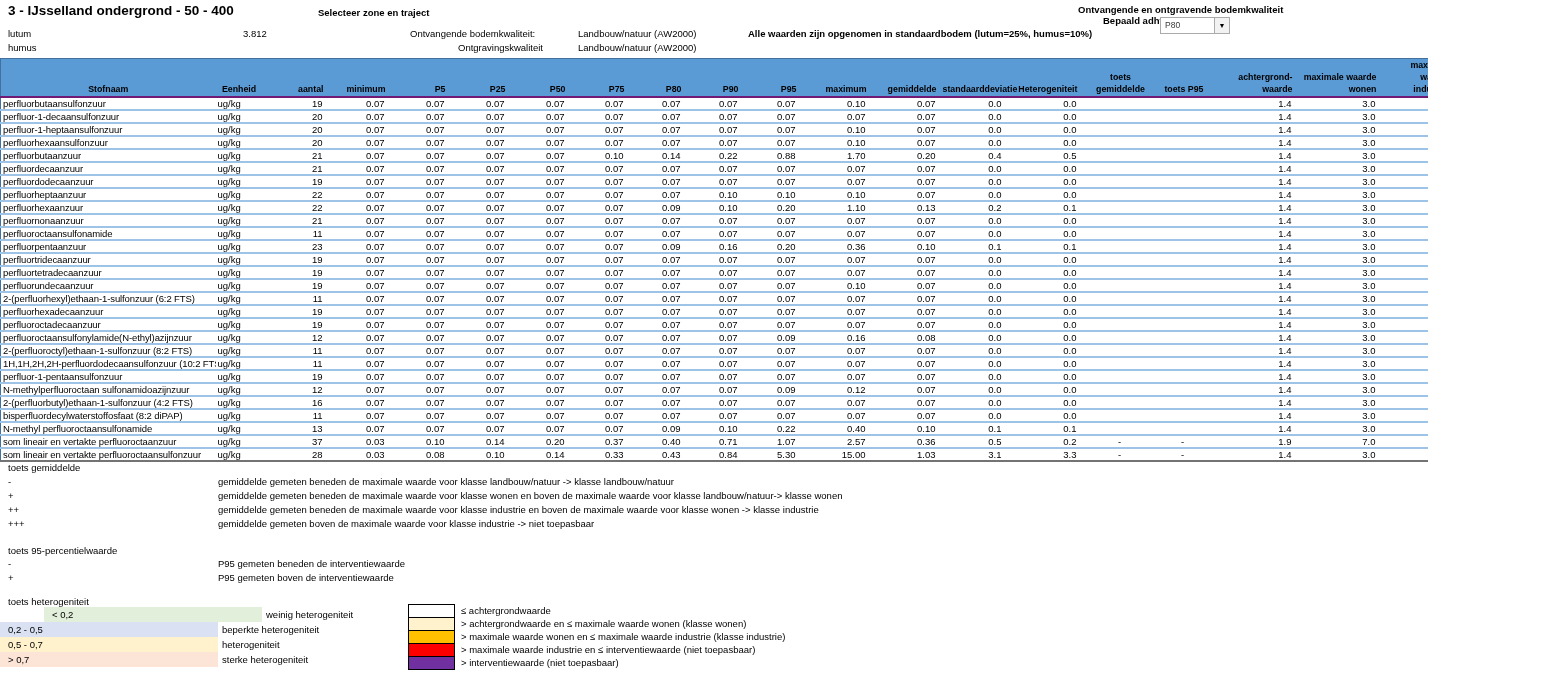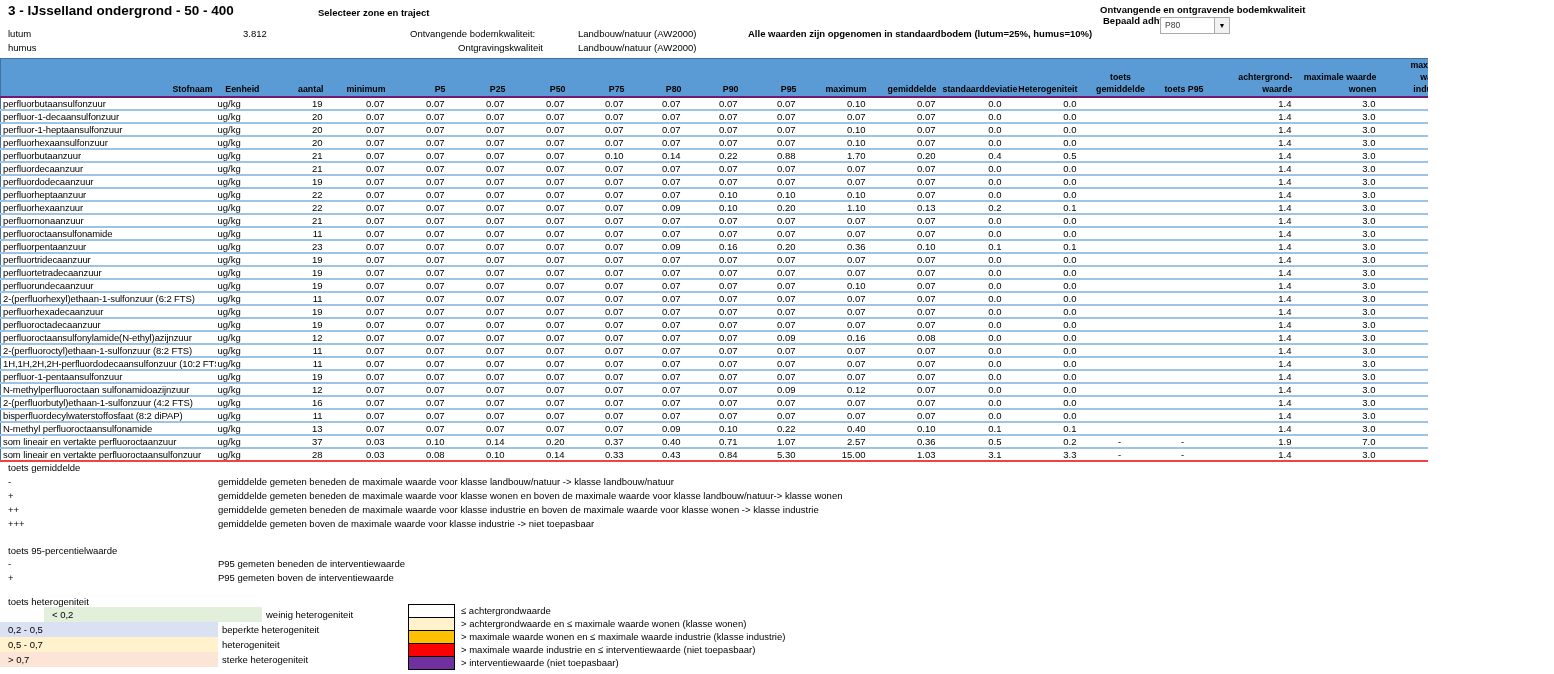--- a/index.html
+++ b/index.html
@@ -12,30 +12,30 @@
 
   
   .combo{display:flex;align-items:stretch;width:68px;height:15px;border:1px solid #ababab;background:#fff;cursor:pointer;}
   .combo .val{flex:1;font-size:8.5px;line-height:14px;padding-left:4px;color:#3a3a3a;overflow:hidden;}
   .combo .arrow{width:14px;background:#f2f2f2;border-left:1px solid #ababab;display:flex;align-items:center;justify-content:center;font-size:7px;color:#000;}
 
   
   table.grid{border-collapse:collapse;table-layout:fixed;width:1550px;border:1px solid #41719C;}
   table.grid th{background:#5B9BD5;font-weight:bold;font-size:8.8px;line-height:12px;vertical-align:bottom;
       padding:0 3px 1px 3px;height:27px;white-space:pre-line;overflow:visible;border-bottom:2px solid #701a75;}
-  table.grid th.l{text-align:right;}
+  table.grid th.l{text-align:center;}
   table.grid th.r{text-align:right;}
   table.grid th.c{text-align:center;}
   th.h-cream{background:#FFF2CC;}
   th.h-orange{background:#FFC000;}
   th.h-red{background:#FF0000;}
   th.h-purple{background:#7030A0;color:#fff;}
   table.grid td{font-size:9.5px;line-height:11px;height:11px;padding:0 4px 0 2px;border-bottom:2px solid #9DC3E6;
       white-space:nowrap;overflow:hidden;background:#fff;}
-  table.grid tr:last-child td{border-bottom:2px solid #ef4444;}
+  table.grid tr:last-child td{border-bottom:2px solid #737373;}
   td.c-name{font-size:9px;letter-spacing:-0.1px;text-align:left;}
   td.c-unit{text-align:left;}
   td.num{text-align:right;}
   td.ctr{text-align:center;}
   td.hl-green{background:#E2EFDA;}
   td.hl-cream{background:#FFF2CC;}
   td.hl-pink{background:#FCE4D6;}
   td.hl-red{background:#FF0000;}
 
   
@@ -61,21 +61,21 @@
   <div class="abs t10" style="left:8px;top:41px;">humus</div>
   <div class="abs t10" style="left:226px;top:41px;margin-top:23px;">2.858</div>
 
   <div class="abs t10" style="left:410px;top:27px;">Ontvangende bodemkwaliteit:</div>
   <div class="abs t10" style="left:578px;top:27px;">Landbouw/natuur (AW2000)</div>
   <div class="abs t10" style="left:410px;top:41px;margin-left:48px;">Ontgravingskwaliteit</div>
   <div class="abs t10" style="left:578px;top:41px;">Landbouw/natuur (AW2000)</div>
 
   <div class="abs t10 b" style="left:748px;top:27px;">Alle waarden zijn opgenomen in standaardbodem (lutum=25%, humus=10%)</div>
 
-  <div class="abs t10 b" style="left:1100px;top:3px;">Ontvangende en ontgravende bodemkwaliteit</div>
+  <div class="abs t10 b" style="left:1078px;top:3px;">Ontvangende en ontgravende bodemkwaliteit</div>
   <div class="abs t10 b" style="left:1078px;top:14px;margin-left:25px;">Bepaald adhv</div>
   <div class="abs combo" style="left:1160px;top:17px;">
     <span class="val">P80</span>
     <span class="arrow">▼</span>
   </div>
 
   <div class="abs" style="left:0;top:58px;">
     <table class="grid">
       <colgroup>
         <col style="width:215px">

